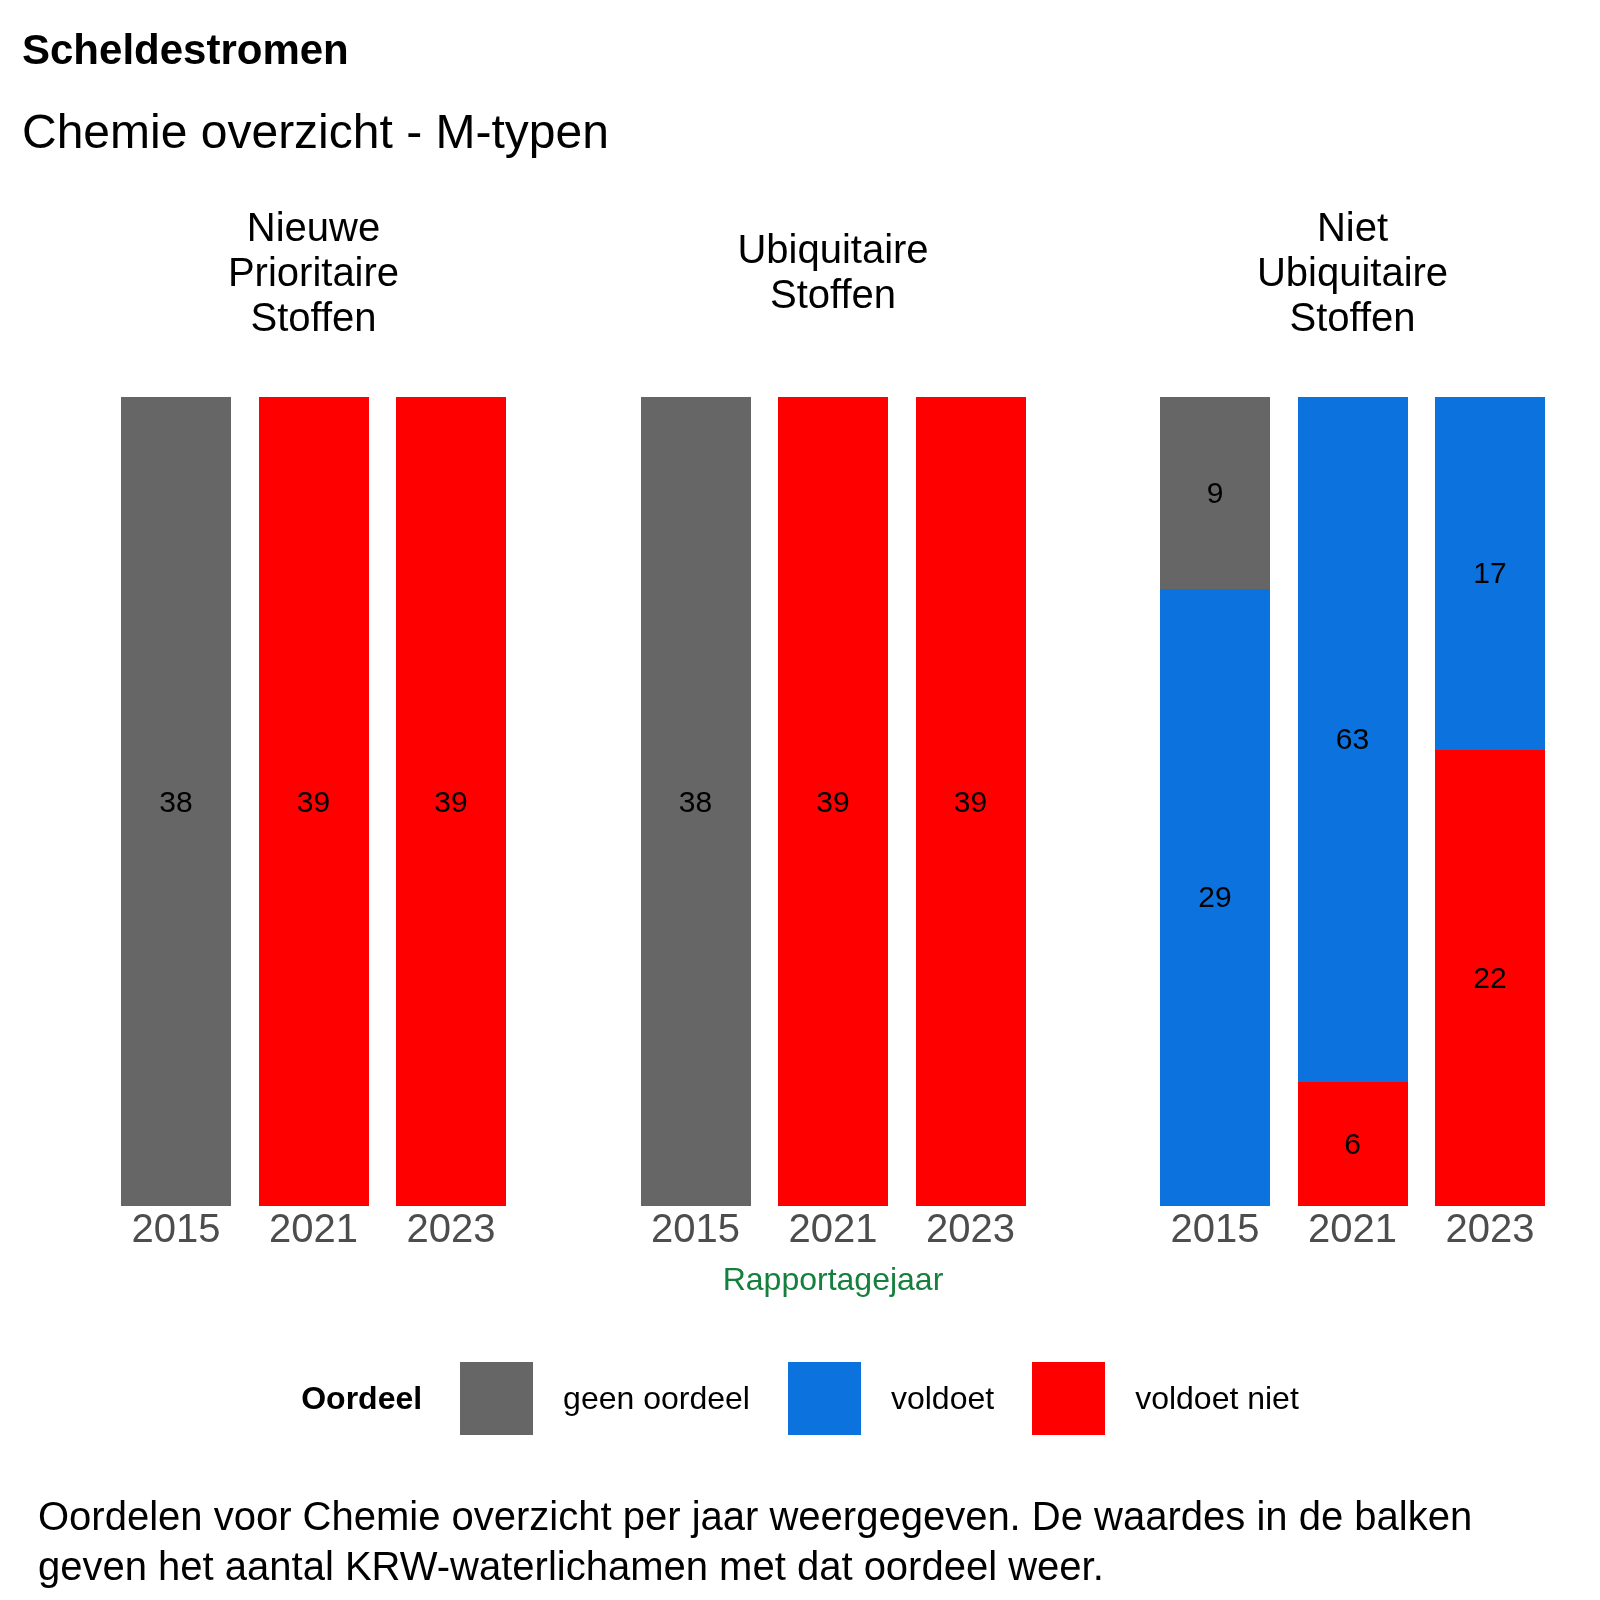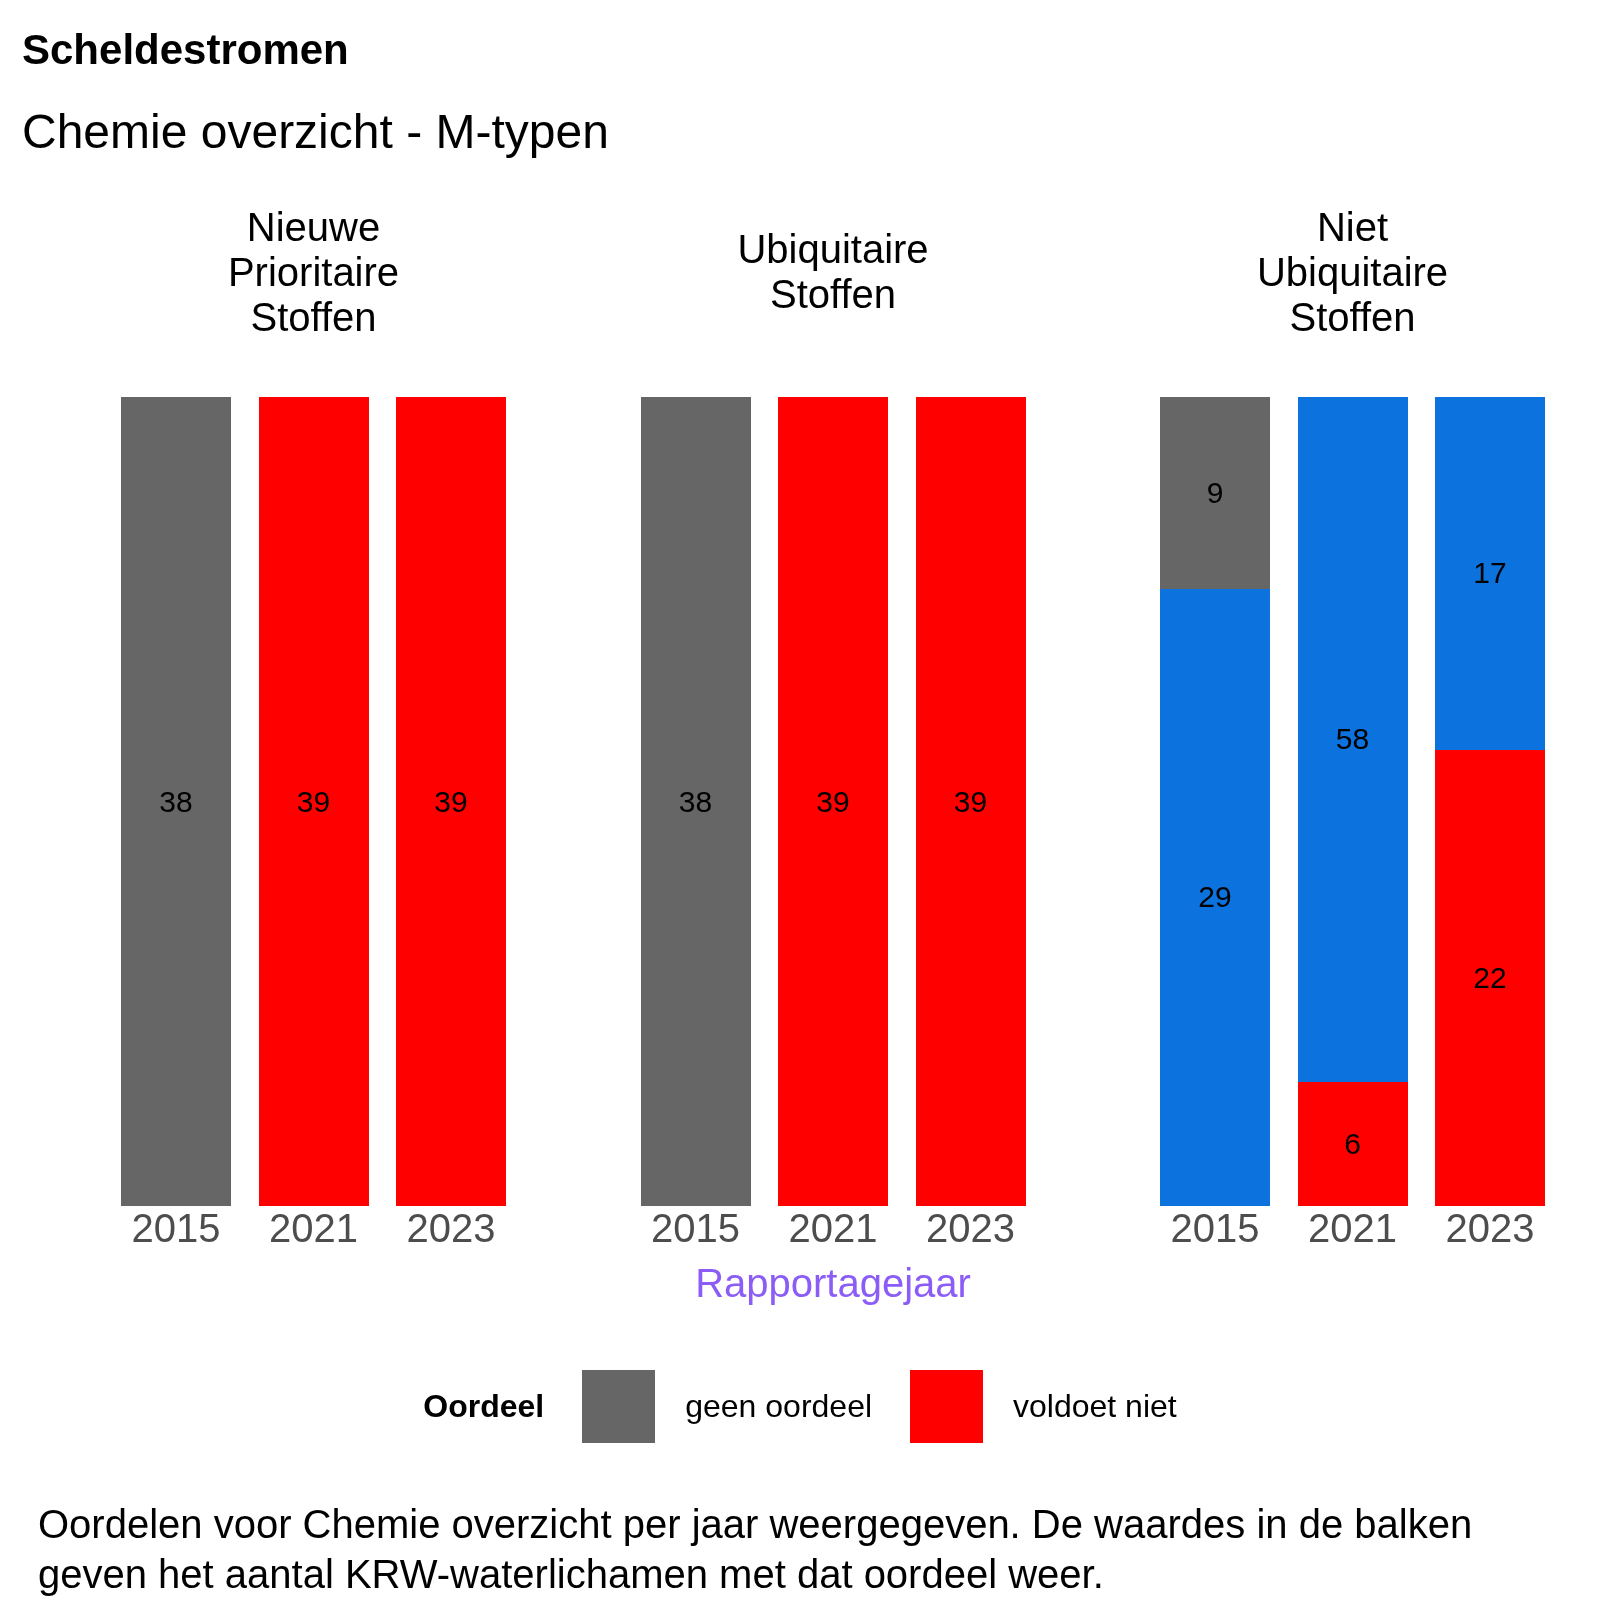--- a/index.html
+++ b/index.html
@@ -33,21 +33,21 @@
   .bar-col { width: 110px; display: flex; flex-direction: column; }
   .bar { height: 809px; display: flex; flex-direction: column; }
   .seg { display: flex; align-items: center; justify-content: center; }
   .val { font-size: 30px; color: #000000; }
   .tick {
     margin-top: 0; text-align: center;
     font-size: 40px; color: #4d4d4d; white-space: nowrap;
   }
 
   .xlabel-row { margin-top: 10px; }
-  .xlabel-inner { width: 100%; text-align: center; font-size: 40px; color: #8b5cf6; }
+  .xlabel-inner { width: 100%; text-align: center; font-size: 32px; color: #15803d; }
 
   .legend-row {
     margin-top: 64px;
     display: flex; justify-content: center; align-items: center;
     font-size: 32px;
   }
   .legend-title { font-weight: bold; }
   .legend-item { display: flex; align-items: center; margin-left: 38px; }
   .swatch { width: 73px; height: 73px; flex: 0 0 auto; }
   .legend-label { margin-left: 30px; white-space: nowrap; }
@@ -150,21 +150,21 @@
             </div>
             <div class="seg" style="height: 76.3158%; background: rgb(12, 114, 221);">
               <span class="val">29</span>
             </div>
           </div>
           <div class="tick">2015</div>
         </div>
         <div class="bar-col">
           <div class="bar">
             <div class="seg" style="height: 84.6154%; background: rgb(12, 114, 221);">
-              <span class="val">58</span>
+              <span class="val">63</span>
             </div>
             <div class="seg" style="height: 15.3846%; background: rgb(254, 0, 0);">
               <span class="val">6</span>
             </div>
           </div>
           <div class="tick">2021</div>
         </div>
         <div class="bar-col">
           <div class="bar">
             <div class="seg" style="height: 43.5897%; background: rgb(12, 114, 221);">
@@ -183,20 +183,24 @@
     <div class="xlabel-inner">Rapportagejaar</div>
   </div>
 
   <div class="legend-row" id="legend">
     <span class="legend-title">Oordeel</span>
   <div class="legend-item">
         <span class="swatch" style="background: rgb(102, 102, 102);"></span>
         <span class="legend-label">geen oordeel</span>
       </div>
       <div class="legend-item">
+        <span class="swatch" style="background: rgb(12, 114, 221);"></span>
+        <span class="legend-label">voldoet</span>
+      </div>
+      <div class="legend-item">
         <span class="swatch" style="background: rgb(254, 0, 0);"></span>
         <span class="legend-label">voldoet niet</span>
       </div>
     </div>
 
   <div class="caption">
     <div>Oordelen voor Chemie overzicht per jaar weergegeven. De waardes in de balken</div>
     <div>geven het aantal KRW-waterlichamen met dat oordeel weer.</div>
   </div>
 </div>

